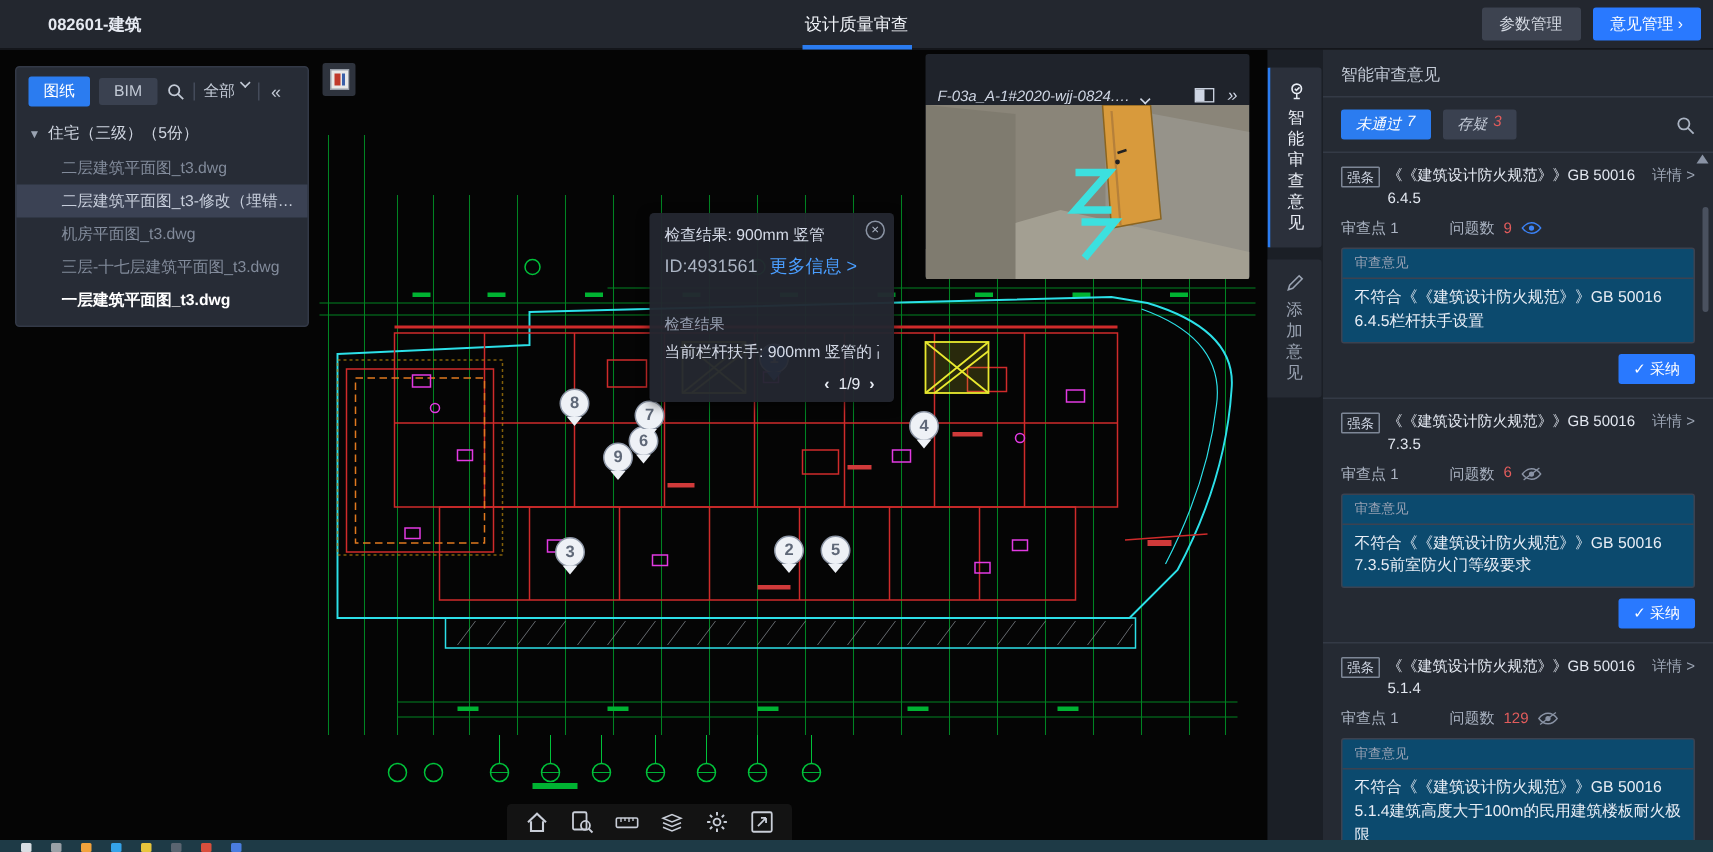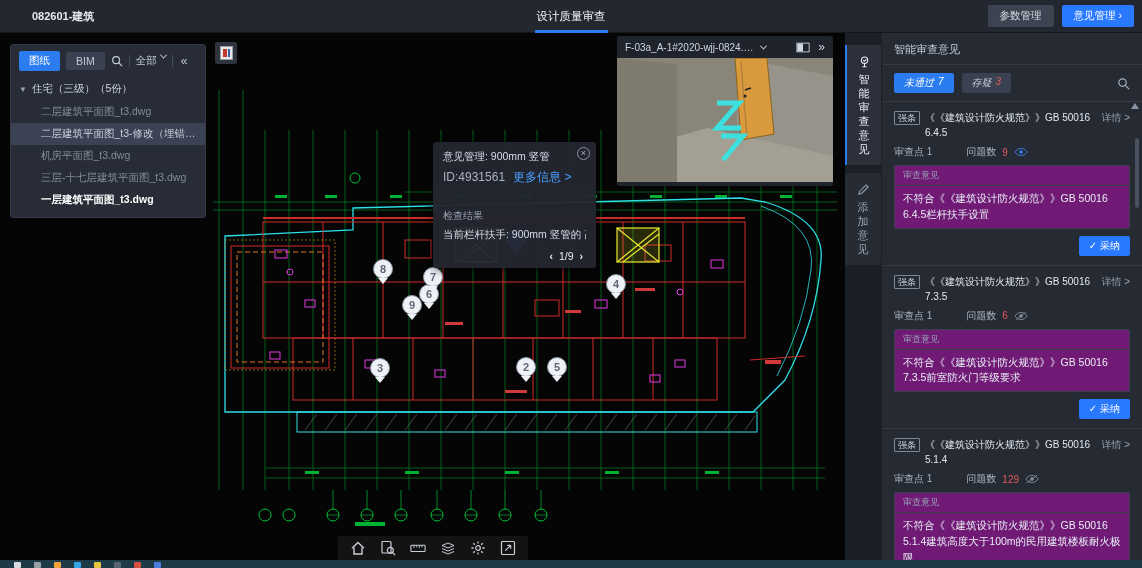--- a/index.html
+++ b/index.html
@@ -53,21 +53,21 @@
   .tip-title { color:#d5dbe8; font-size:10.5px; margin-bottom:5px; padding-right:14px; }
   .tip-id { color:#aab3c2; font-size:12px; margin-bottom:23px; }
   .tip-more { color:#4a9eff; margin-left:8px; cursor:pointer; }
   .tip-sec { color:#98a1b3; font-size:10px; margin-bottom:5px; }
   .tip-body { color:#d5dbe8; font-size:10.5px; white-space:nowrap; overflow:hidden; margin-bottom:8px; }
   .tip-pager { text-align:right; color:#e8ecf4; font-size:10.5px; }
   .tip-pager b { cursor:pointer; padding:0 3px; }
 
   
   .v3d { position:absolute; left:617px; top:3px; width:216px; height:150px; z-index:25; border-radius:2px; overflow:hidden; background:#1f232b; }
-  .v3d-head { height:22px; display:flex; align-items:center; padding:0 8px; gap:6px; }
+  .v3d-head { height:34px; display:flex; align-items:flex-end; padding:0 8px; gap:6px;font-style:italic; }
   .v3d-name { color:#cfd6e4; font-size:10px; white-space:nowrap; overflow:hidden; text-overflow:ellipsis; max-width:130px; }
   .v3d-icons { margin-left:auto; display:flex; align-items:center; gap:8px; color:#cfd6e4; }
   .v3d-ico { cursor:pointer; width:14px; height:11px; }
   .v3d-more { color:#cfd6e4; font-size:12px; cursor:pointer; }
 
   
   .dock { position:absolute; left:338px; bottom:0; height:24px; display:flex; gap:14px; align-items:center; background:rgba(22,22,22,.85); padding:0 12px; border-radius:3px 3px 0 0; z-index:12; }
   .tool { width:16px; height:16px; color:#c9ced8; cursor:pointer; }
   .tool svg { width:100%; height:100%; }
 
@@ -92,21 +92,21 @@
   .ti-row { display:flex; gap:5px; font-size:10px; line-height:1.5; }
   .badge { border:1px solid #7e8797; color:#cfd6e4; font-size:9px; padding:0 3px; height:14px; line-height:13px; flex:none; margin-top:1px; border-radius:1px; }
   .ti { color:#e2e7f0; flex:1; }
   .detail { color:#9aa3b2; font-size:10px; flex:none; cursor:pointer; }
   .meta { display:flex; align-items:center; gap:6px; margin:5px 0 6px; font-size:10px; color:#aab3c2; }
   .meta .pt { margin-right:28px; }
   .meta .cnt { color:#e25c5c; }
   .eye { width:14px; height:10px; cursor:pointer; }
   .eye.on { color:#3b82f6; }
   .eye.off { color:#8a93a5; }
-  .obox { background:#701a75; border:1px solid #3c4250; border-radius:2px; }
+  .obox { background:#0c4a6e; border:1px solid #3c4250; border-radius:2px; }
   .obox-h { padding:3px 8px; font-size:9px; color:#98a1b3; border-bottom:1px solid #3c4250; }
   .obox-b { padding:5px 8px; font-size:10.5px; color:#e8edf5; line-height:1.5; }
   .adopt-row { display:flex; justify-content:flex-end; margin-top:7px; }
   .adopt { background:#2979ff; color:#fff; font-size:10px; padding:3px 10px; border-radius:2px; cursor:pointer;margin-left:46px; }
   .scroll-up { position:absolute; right:3px; top:70px; width:0; height:0; border-left:4px solid transparent; border-right:4px solid transparent; border-bottom:6px solid #8a93a5; }
   .scroll-thumb { position:absolute; right:3px; top:105px; width:4px; height:70px; background:#4a515f; border-radius:2px; }
 
   
   .taskbar { position:absolute; left:0; bottom:0; width:1142px; height:8px; background:#1e3a46; z-index:60; display:flex; align-items:flex-start; gap:13px; padding-left:14px; }
   .tk { width:7px; height:6px; border-radius:1px; margin-top:2px; }
@@ -374,21 +374,21 @@
           <div class="lp-file state-normal"><span>二层建筑平面图_t3.dwg</span></div>
           <div class="lp-file state-selected"><span>二层建筑平面图_t3-修改（埋错门，窗...</span></div>
           <div class="lp-file state-normal"><span>机房平面图_t3.dwg</span></div>
           <div class="lp-file state-normal"><span>三层-十七层建筑平面图_t3.dwg</span></div>
           <div class="lp-file state-active"><span>一层建筑平面图_t3.dwg</span></div>
         </div>
     </div>
 
     <div class="tip">
       <div class="tip-close">×</div>
-      <div class="tip-title">意见管理: 900mm 竖管</div>
+      <div class="tip-title">检查结果: 900mm 竖管</div>
       <div class="tip-id"><span>ID:4931561</span><span class="tip-more">更多信息 &gt;</span></div>
       <div class="tip-sec">检查结果</div>
       <div class="tip-body">当前栏杆扶手: 900mm 竖管的 高度 为</div>
       <div class="tip-pager">
         <b>‹</b>
         <span>1/9</span>
         <b>›</b>
       </div>
     </div>
 

